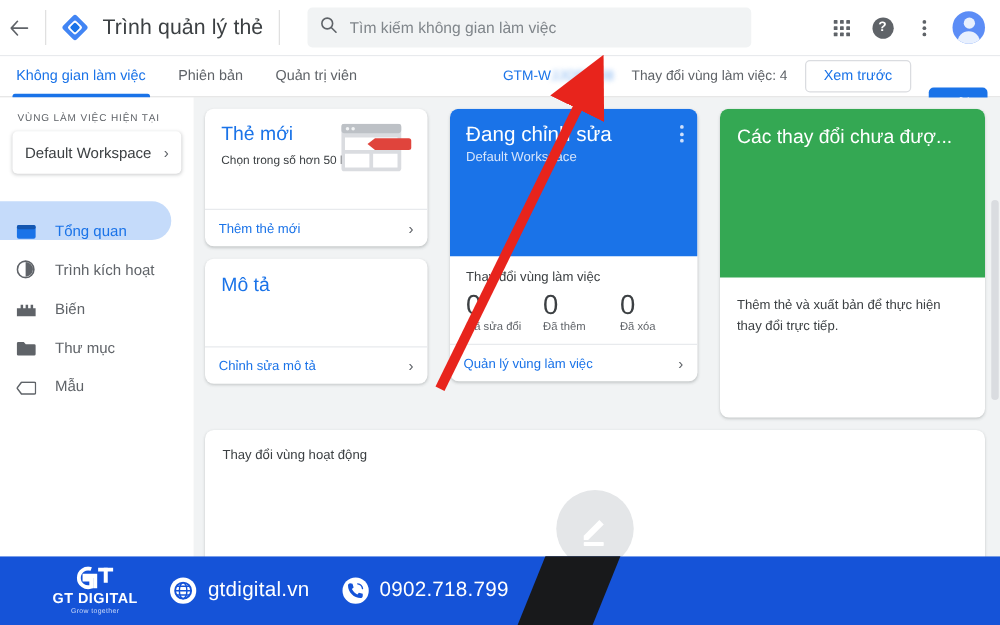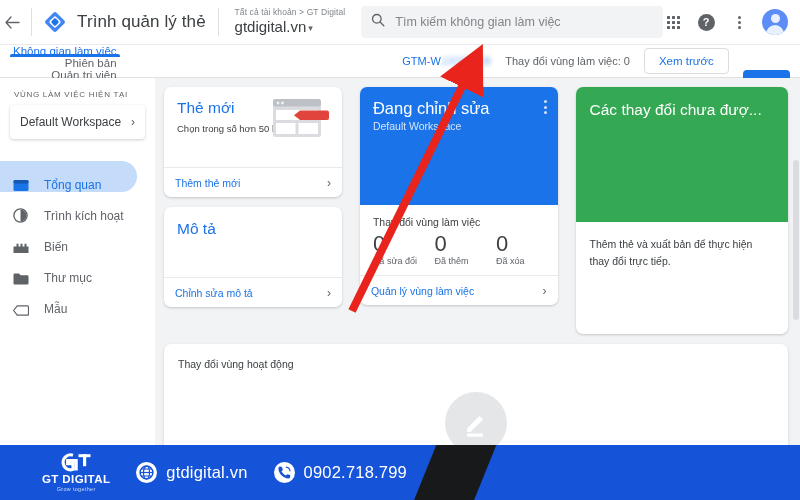--- a/index.html
+++ b/index.html
@@ -49,21 +49,21 @@
   .avatar-inner { position: relative; width: 26px; height: 26px; }
   .avatar-inner .h { position: absolute; left: 8.5px; top: 5px; width: 9px; height: 9px; border-radius: 50%; background: #e8f0fe; }
   .avatar-inner .b { position: absolute; left: 4px; top: 16px; width: 18px; height: 11px; border-radius: 10px 10px 0 0; background: #e8f0fe; }
 
   
   .tabbar {
     position: absolute; top: 45px; left: 0; width: 800px; height: 33px;
     background: #ffffff; border-bottom: 1px solid #e0e0e0;
     display: flex; align-items: center;
   }
-  .tabs { display: flex; align-items: flex-end; height: 33px; flex-direction: column; }
+  .tabs { display: flex; align-items: center; height: 33px; }
   .tab {
     font-size: 11.5px; color: #5f6368; padding: 0 13px; height: 33px;
     display: flex; align-items: center; position: relative; white-space: nowrap;
   }
   .tab.active { color: #1a73e8; }
   .tab.active::after {
     content: ""; position: absolute; left: 10px; right: 10px; bottom: 0;
     height: 3px; background: #1a73e8; border-radius: 2px 2px 0 0;
   }
   .tabbar-right { margin-left: auto; display: flex; align-items: center; padding-right: 10px; gap: 14px; }
@@ -196,24 +196,20 @@
     <div class="vdiv"></div>
     <div class="gtm-logo">
       <svg width="26" height="26" viewBox="0 0 26 26">
         <rect x="5.3" y="5.3" width="15.4" height="15.4" rx="2.2" transform="rotate(45 13 13)" fill="#4285f4"></rect>
         <rect x="8.6" y="8.6" width="8.8" height="8.8" rx="1.6" transform="rotate(45 13 13)" fill="#ffffff"></rect>
         <rect x="10" y="10" width="6" height="6" rx="1.2" transform="rotate(45 13 13)" fill="#1a73e8"></rect>
       </svg>
     </div>
     <div class="app-title">Trình quản lý thẻ</div>
     <div class="vdiv" style="margin-left:12px"></div>
-    <div class="acct-block">
-      <div class="acct-crumb">Tất cả tài khoản &gt; GT Digital</div>
-      <div class="acct-name"><span>gtdigital.vn</span><span class="caret">▾</span></div>
-    </div>
     <div class="search-wrap">
       <span>
         <svg width="14" height="14" viewBox="0 0 14 14">
             <circle cx="5.8" cy="5.8" r="4.3" stroke="#5f6368" stroke-width="1.3" fill="none"></circle>
             <line x1="9" y1="9" x2="12.8" y2="12.8" stroke="#5f6368" stroke-width="1.3" stroke-linecap="round"></line>
           </svg>
       </span>
       <input class="search-input" value="" placeholder="Tìm kiếm không gian làm việc" style="">
     </div>
     <div class="topbar-right">
@@ -250,21 +246,21 @@
   </div>
 
   <div class="tabbar">
     <div class="tabs">
       <div class="tab active">Không gian làm việc</div>
       <div class="tab">Phiên bản</div>
       <div class="tab">Quản trị viên</div>
     </div>
     <div class="tabbar-right">
       <div class="gtm-id"><span>GTM-W</span><span class="blurred">JJQP%J8</span></div>
-      <div class="ws-changes">Thay đổi vùng làm việc: 0</div>
+      <div class="ws-changes">Thay đổi vùng làm việc: 4</div>
       <button class="btn-outline">Xem trước</button>
       <button class="btn-filled">Gửi</button>
     </div>
   </div>
 
   <div class="sidebar">
     <div class="ws-label">VÙNG LÀM VIỆC HIỆN TẠI</div>
     <div class="ws-card">
       <span class="ws-card-name">Default Workspace</span>
       <span class="ws-card-arrow">›</span>

